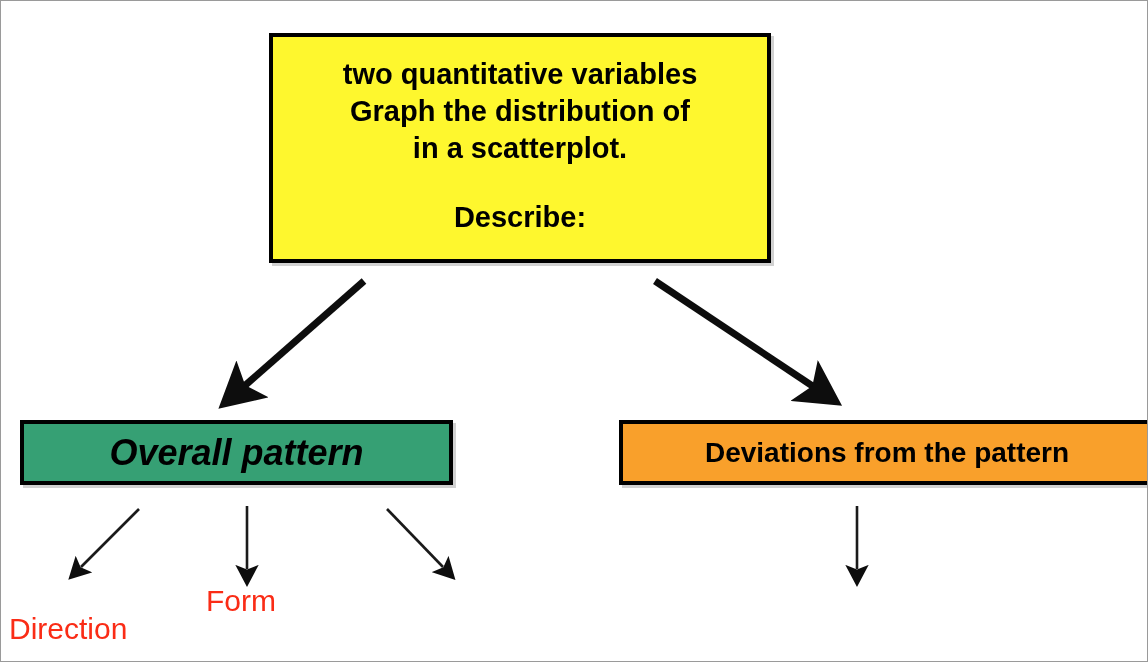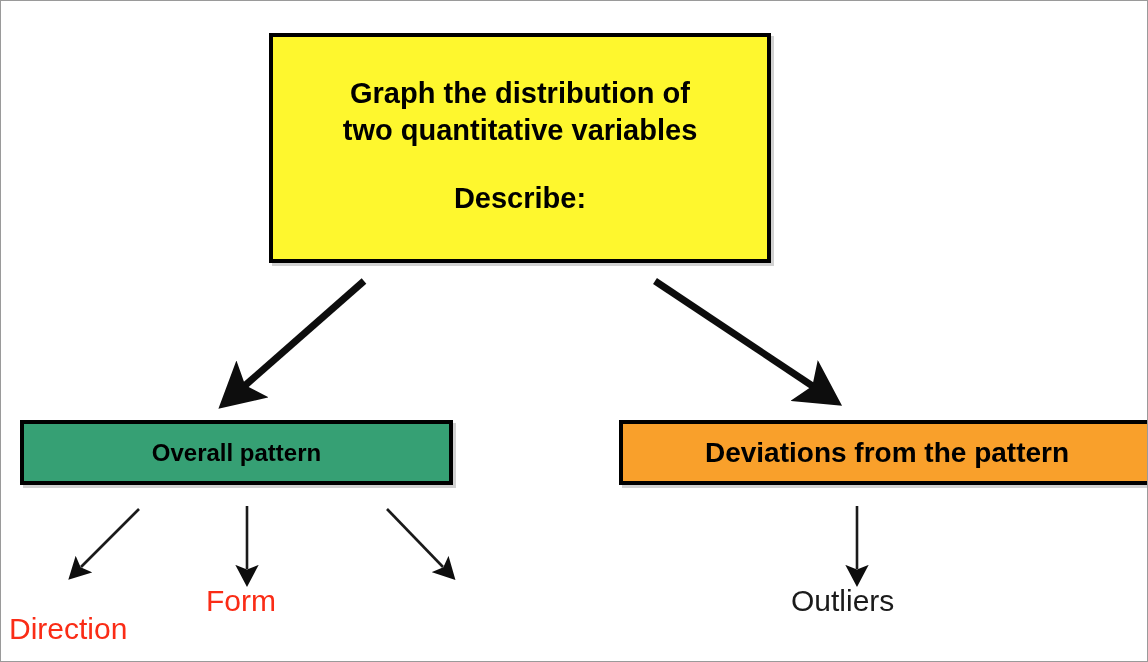--- a/index.html
+++ b/index.html
@@ -46,21 +46,22 @@
   #node-root .headline div { white-space: nowrap; }
   #node-root .subhead {
     margin-top: 32px;
   }
   #node-overall {
     left: 19px;
     top: 419px;
     width: 433px;
     height: 65px;
     background: #36a074;
-    font-size: 24px;
+    font-size: 36px;
+    font-style: italic;
   }
   #node-deviations {
     left: 618px;
     top: 419px;
     width: 536px;
     height: 65px;
     background: #f9a02b;
     font-size: 28px;
   }
   .leaf {
@@ -119,31 +120,31 @@
       <line x1="386" y1="508" x2="442" y2="566" stroke="#1a1a1a" stroke-width="2.6" marker-end="url(#head-thin)"></line>
     </g>
 
     <g>
       <line x1="856" y1="505" x2="856" y2="568" stroke="#1a1a1a" stroke-width="2.6" marker-end="url(#head-thin)"></line>
     </g>
   </svg>
 
   <div class="node" id="node-root">
     <div class="headline">
+      <div>two quantitative variables</div>
       <div>Graph the distribution of</div>
-      <div>two quantitative variables</div>
+      <div>in a scatterplot.</div>
     </div>
     <div class="subhead">Describe:</div>
   </div>
 
   <div class="node" id="node-overall">
     <span>Overall pattern</span>
   </div>
 
   <div class="node" id="node-deviations">
     <span>Deviations from the pattern</span>
   </div>
 
   <div class="leaf red" id="leaf-direction">Direction</div>
   <div class="leaf red" id="leaf-form">Form</div>
-  <div class="leaf dark" id="leaf-outliers">Outliers</div>
 
 </div>
 
 </body></html>

